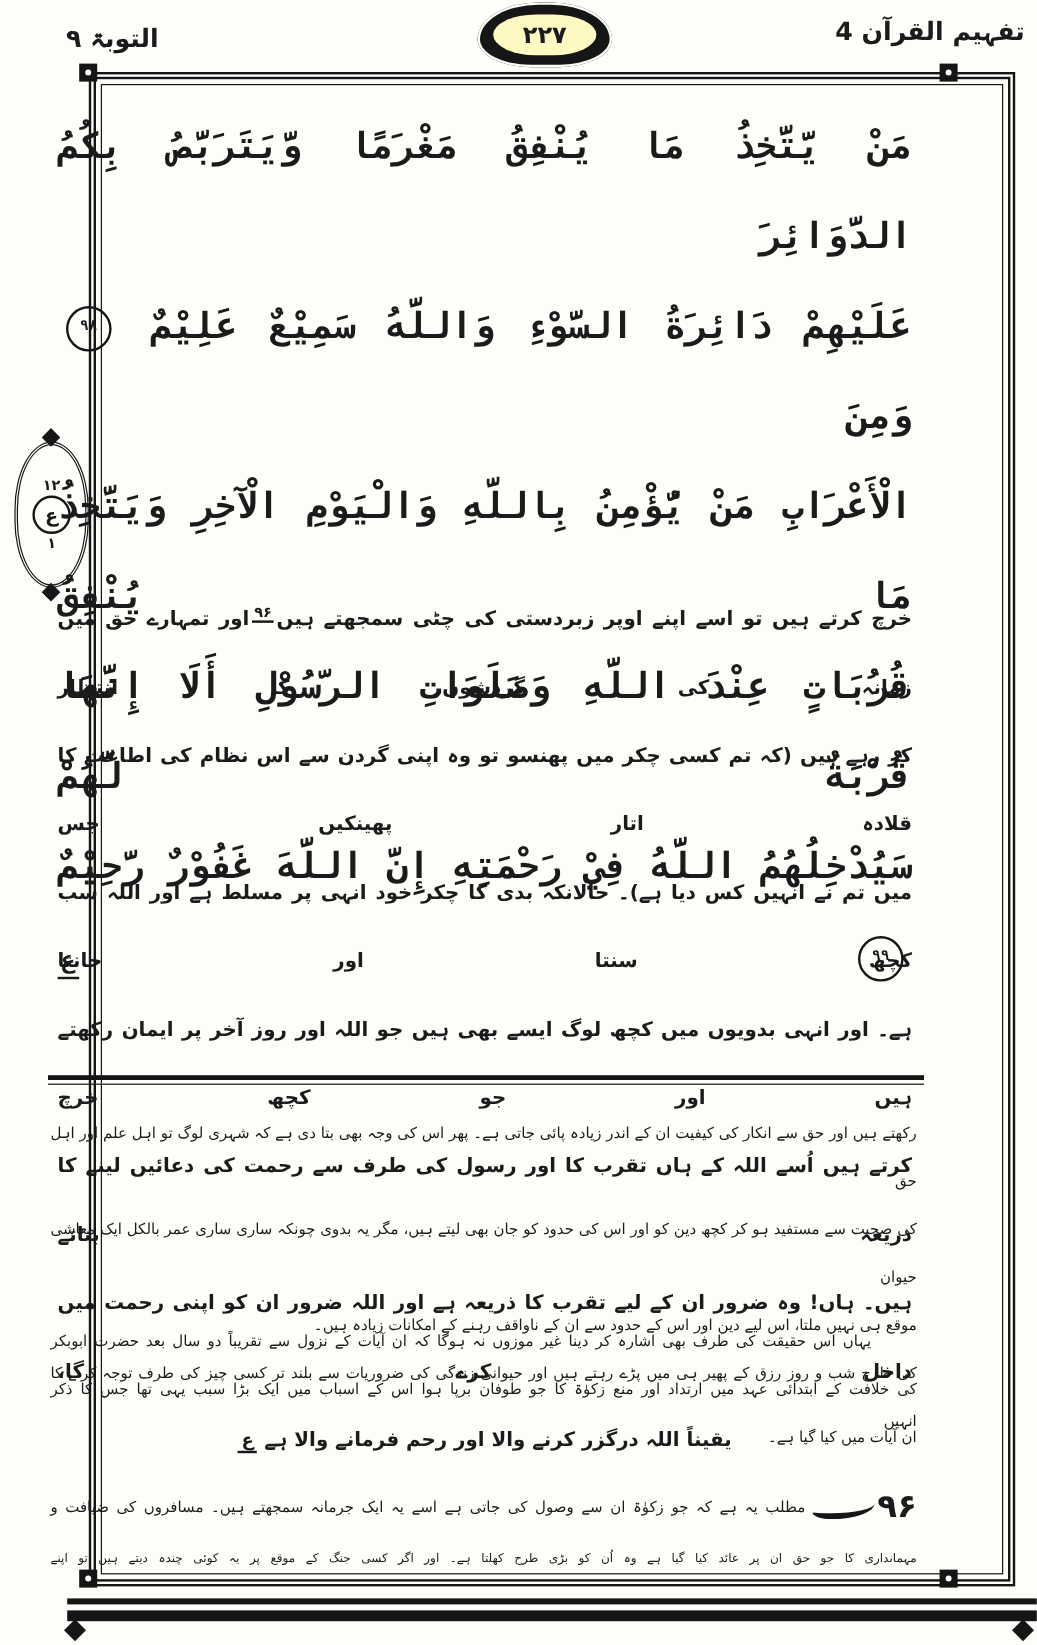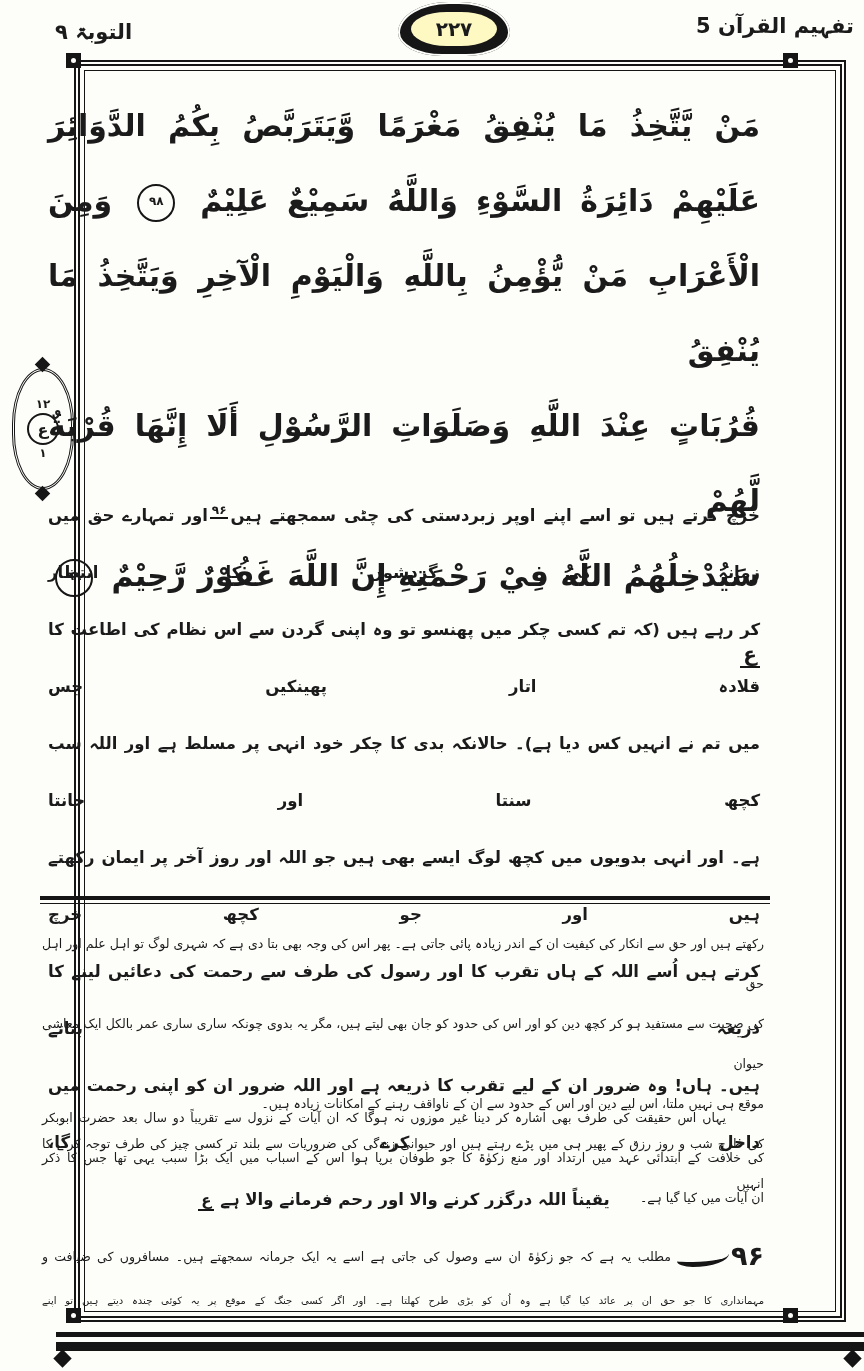--- a/index.html
+++ b/index.html
@@ -45,21 +45,21 @@
     background:#fdfdfa;
   }
   .ruku-med .fin{position:absolute;width:11px;height:11px;background:#161616;transform:rotate(45deg);}
   .fin-top{top:-12px;left:22px;} .fin-bot{bottom:-12px;left:22px;}
   .ruku-top,.ruku-bot{font-size:12px;font-weight:700;line-height:13px;}
   .ruku-circle{
     width:28px;height:28px;border:2px solid #161616;border-radius:50%;
     display:flex;align-items:center;justify-content:center;font-size:16px;font-weight:700;
   }
   
-  .quran{position:absolute;right:104px;top:88px;width:712px;}
+  .quran{position:absolute;right:104px;top:88px;width:712px;font-family:Liberation Mono, monospace;}
   .qline{
     direction:rtl;font-size:30px;font-weight:700;line-height:75px;
     text-align:justify;text-align-last:justify;white-space:normal;
   }
   .ayah-num{
     display:inline-block;min-width:34px;height:34px;line-height:30px;
     border:2.5px solid #161616;border-radius:50%;text-align:center;
     font-size:12px;font-weight:700;vertical-align:middle;margin:0 7px;
     text-align-last:center;
   }
@@ -94,21 +94,21 @@
   .fnline2{direction:rtl;font-size:10px;font-weight:500;line-height:40px;text-align:justify;text-align-last:justify;}
   .fn-marker{font-size:27px;font-weight:800;vertical-align:-4px;letter-spacing:1px;}
   .fn-swash{
     display:inline-block;width:52px;height:14px;margin:0 2px 0 6px;
     border-bottom:5px solid #161616;border-radius:0 0 70% 30%;vertical-align:-6px;
   }
 </style>
 </head>
 <body>
 
-<div class="hdr-right">تفہیم القرآن 5</div>
+<div class="hdr-right">تفہیم القرآن 4</div>
 <div class="hdr-left">التوبۃ ۹</div>
 <div class="medallion">
   <div class="medallion-inner">۲۲۷</div>
 </div>
 
 <div class="frame">
   <div class="frame-inner"></div>
 </div>
 <div class="corner c-tl">
     <span class="dot"></span>

